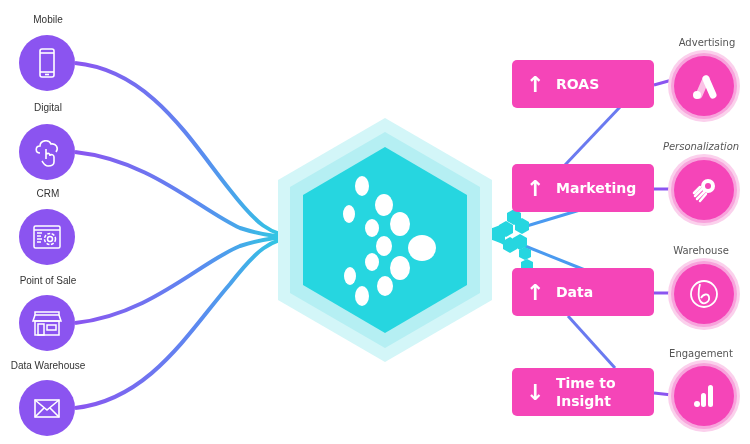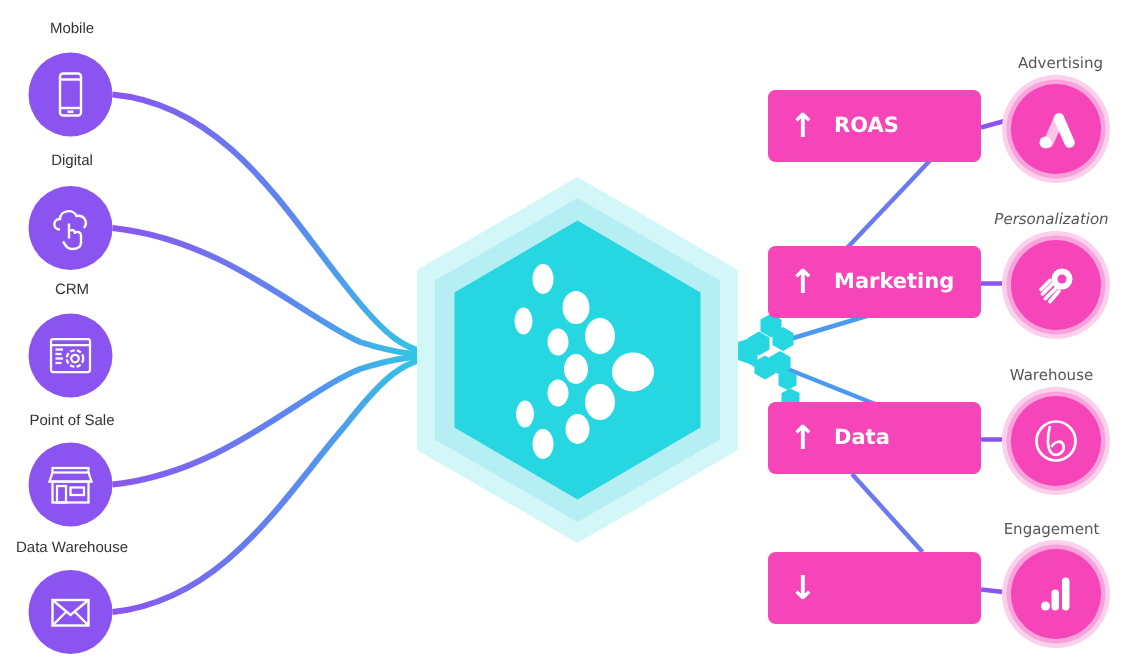--- a/index.html
+++ b/index.html
@@ -143,20 +143,24 @@
   <div class="metric" style="top:164px;">
     <span class="arrow">↑</span>
     <span class="mtext"><span>Marketing</span></span>
   </div>
   <div class="metric" style="top:268px;">
     <span class="arrow">↑</span>
     <span class="mtext"><span>Data</span></span>
   </div>
   <div class="metric" style="top:368px;">
     <span class="arrow">↓</span>
+    <span class="mtext">
+      <span>Time to</span><br>
+      <span>Insight</span>
+    </span>
   </div>
 
   <div class="dest-label" style="left:657px; top:37px;">Advertising</div>
   <div class="dest-ring" style="left:668px; top:50px;">
     <div class="dest-ring2">
         <div class="dest-circle">
       <svg viewBox="0 0 34 34">
         <line x1="12" y1="26" x2="19" y2="10" stroke="#fbc3e6" stroke-width="7" stroke-linecap="round"></line>
         <line x1="19" y1="10" x2="26" y2="26" stroke="#fff" stroke-width="7" stroke-linecap="round"></line>
         <circle cx="10" cy="26" r="4" fill="#fff"></circle>

